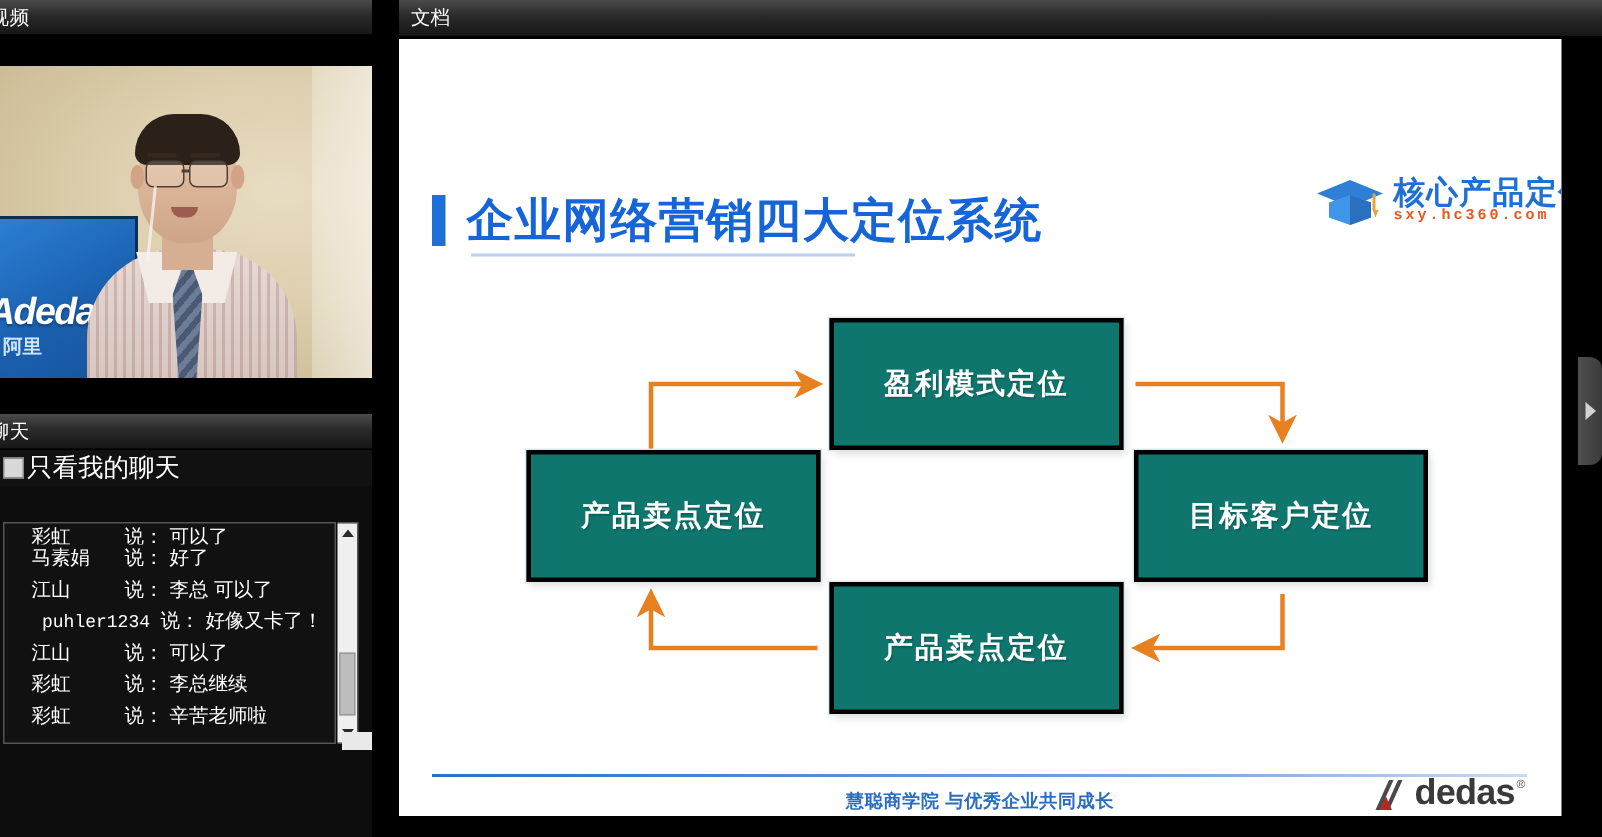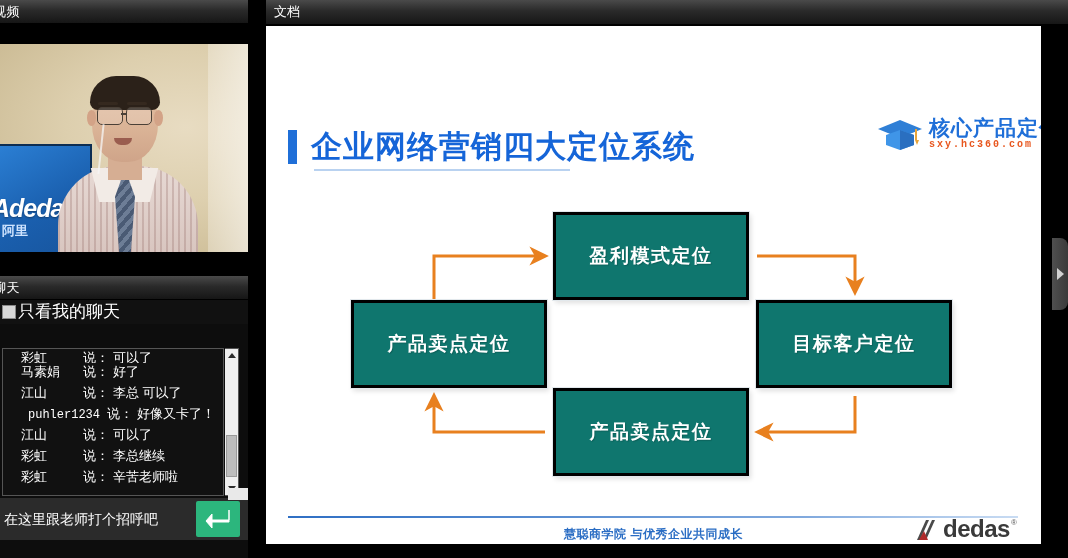--- a/index.html
+++ b/index.html
@@ -475,28 +475,20 @@
           <div class="arrow up">
             <span class="tri-up"></span>
           </div>
           <div class="arrow down">
             <span class="tri-down"></span>
           </div>
           <div class="thumb"></div>
         </div>
       </div>
 
-      <div id="chat-input-row">
-        <input id="chat-input" type="text" placeholder="在这里跟老师打个招呼吧" style="">
-        <button id="send-button">
-          <svg width="26" height="20" viewBox="0 0 26 20">
-            <path d="M24 1 L24 11 L7 11 L7 5 L1 12 L7 19 L7 13 L24 13 Z" fill="#ffffff" stroke="#ffffff" stroke-width="1" stroke-linejoin="round"></path>
-          </svg>
-        </button>
-      </div>
       <div id="left-bottom-fill"></div>
     </div>
 
     <div id="left-notch"></div>
   </div>
 
   <div id="doc-col">
     <div id="doc-header">
       <span>文档</span>
     </div>

